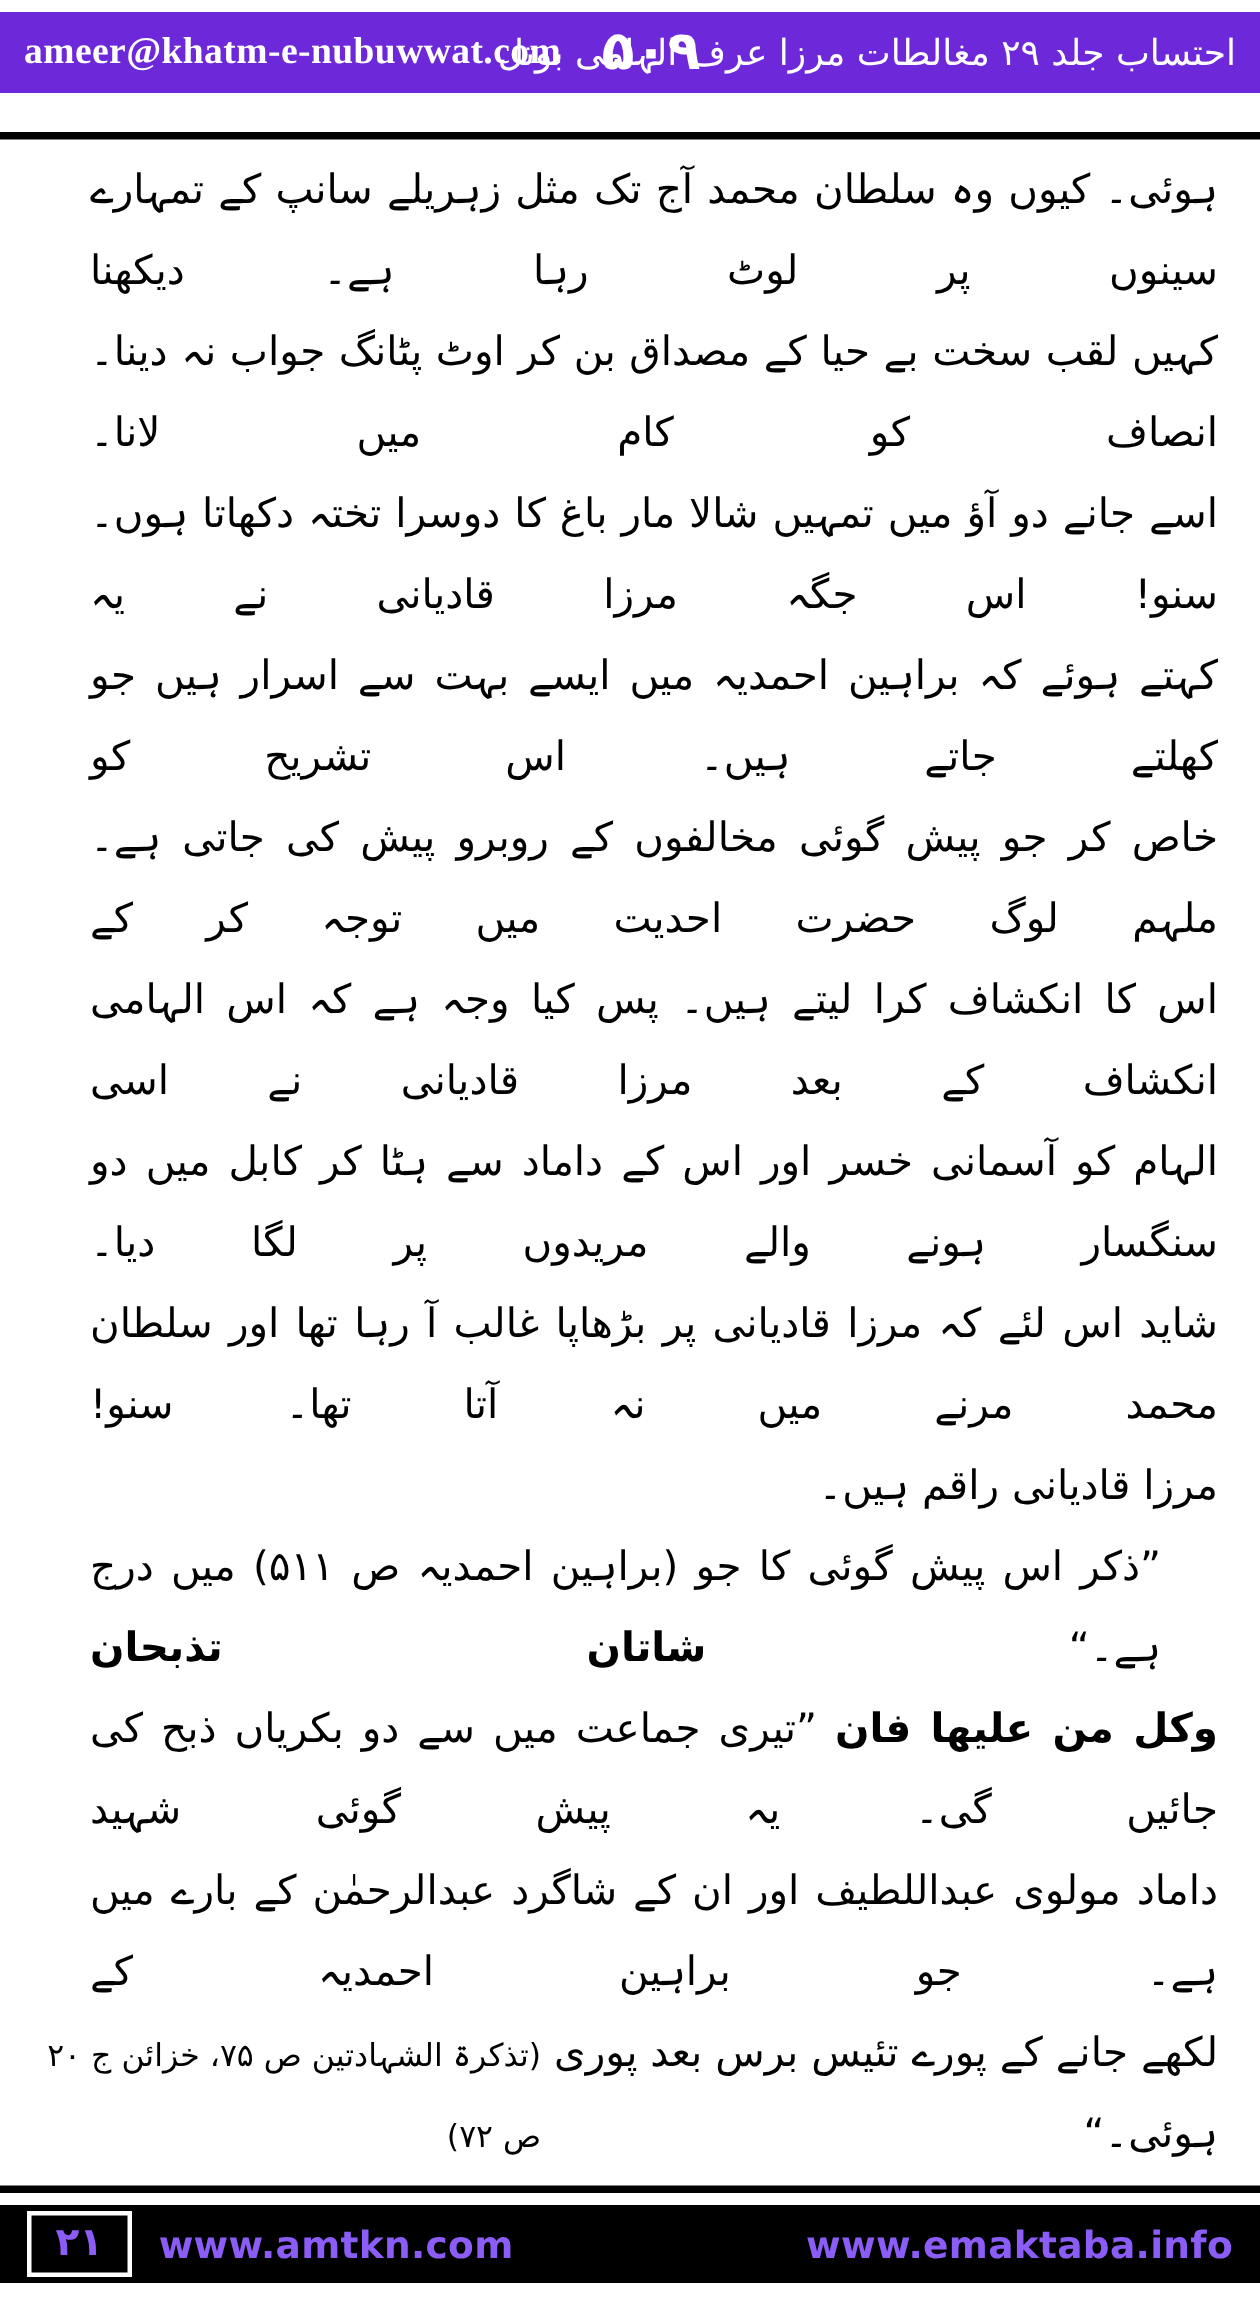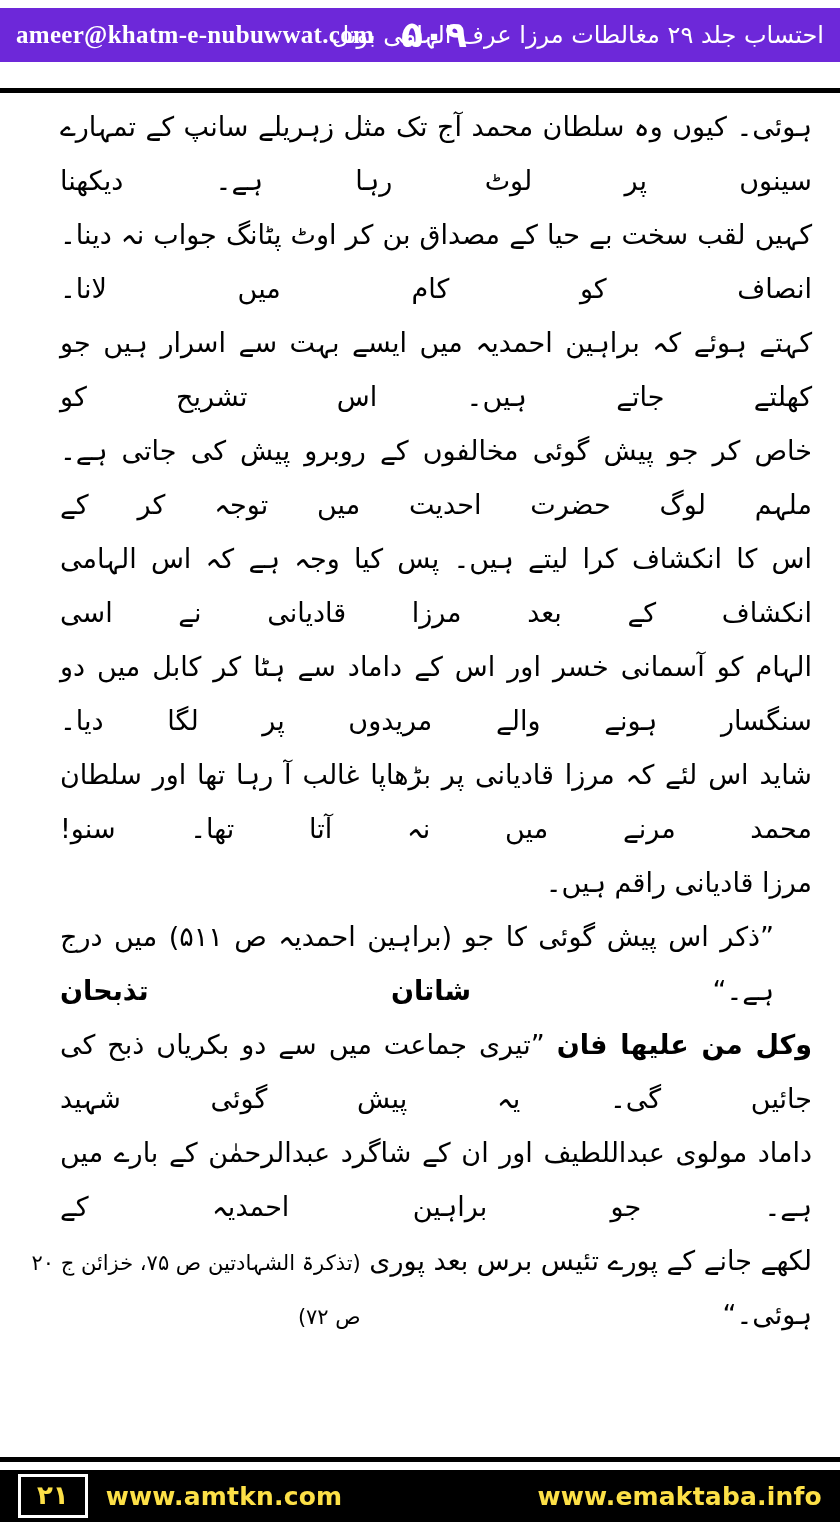--- a/index.html
+++ b/index.html
@@ -45,21 +45,21 @@
   .j{text-align:justify;text-align-last:justify;margin-left:32px;}
   .r{}
   .ind{padding-right:38px;}
   .arb{font-weight:bold;letter-spacing:2px;}
   .split{display:flex;justify-content:space-between;align-items:baseline;}
   .ref{font-size:21px;}
   
   .footer-rule{bottom:78px;}
   .bottombar{
     position:absolute;left:0;right:0;bottom:18px;height:52px;
-    background:#000;color:#fde047;
+    background:#000;color:#8b5cf6;
     display:flex;align-items:center;gap:18px;
     padding:0 18px;box-sizing:border-box;
   }
   .pagebox{
     border:3px solid #fff;
     font-size:26px;font-weight:bold;line-height:1;
     padding:5px 16px 7px;
     flex:0 0 auto;
   }
   .links-wrap{
@@ -77,20 +77,21 @@
   <header class="topbar" dir="ltr">
     <span class="email">ameer@khatm-e-nubuwwat.com</span>
     <span class="pageno-ur">۵۰۹</span>
     <span class="booktitle">احتساب جلد ۲۹ مغالطات مرزا عرف الہامی بوتل</span>
   </header>
   <div class="rule header-rule"></div>
 
   <main class="bodytext">
     <div class="ln j">ہوئی۔ کیوں وہ سلطان محمد آج تک مثل زہریلے سانپ کے تمہارے سینوں پر لوٹ رہا ہے۔ دیکھنا</div>
     <div class="ln j">کہیں لقب سخت بے حیا کے مصداق بن کر اوٹ پٹانگ جواب نہ دینا۔ انصاف کو کام میں لانا۔</div>
+    <div class="ln j">اسے جانے دو آؤ میں تمہیں شالا مار باغ کا دوسرا تختہ دکھاتا ہوں۔ سنو! اس جگہ مرزا قادیانی نے یہ</div>
     <div class="ln j">کہتے ہوئے کہ براہین احمدیہ میں ایسے بہت سے اسرار ہیں جو کھلتے جاتے ہیں۔ اس تشریح کو</div>
     <div class="ln j">خاص کر جو پیش گوئی مخالفوں کے روبرو پیش کی جاتی ہے۔ ملہم لوگ حضرت احدیت میں توجہ کر کے</div>
     <div class="ln j">اس کا انکشاف کرا لیتے ہیں۔ پس کیا وجہ ہے کہ اس الہامی انکشاف کے بعد مرزا قادیانی نے اسی</div>
     <div class="ln j">الہام کو آسمانی خسر اور اس کے داماد سے ہٹا کر کابل میں دو سنگسار ہونے والے مریدوں پر لگا دیا۔</div>
     <div class="ln j">شاید اس لئے کہ مرزا قادیانی پر بڑھاپا غالب آ رہا تھا اور سلطان محمد مرنے میں نہ آتا تھا۔ سنو!</div>
     <div class="ln r">مرزا قادیانی راقم ہیں۔</div>
 
     <div class="ln j ind">
       <span>”ذکر اس پیش گوئی کا جو (براہین احمدیہ ص ۵۱۱) میں درج ہے۔“</span>
       <span class="arb">شاتان تذبحان</span>

